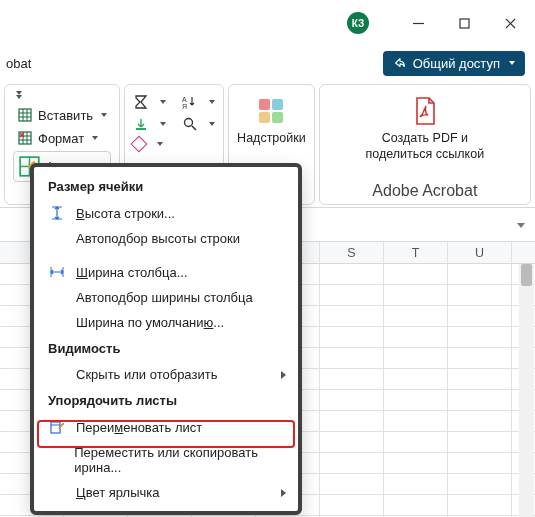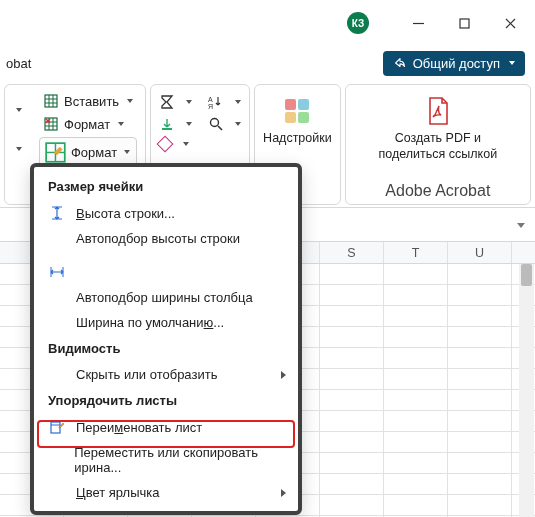--- a/index.html
+++ b/index.html
@@ -10,21 +10,21 @@
   .win-btn { width: 46px; height: 46px; display: flex; align-items: center; justify-content: center; color: #333; }
   .win-btn svg { width: 11px; height: 11px; }
 
   .toolbar-row { display: flex; align-items: center; padding: 0 6px; height: 34px; }
   .tab-label { font-size: 13px; color: #222; }
   .share-btn { margin-left: auto; background: #0c4a6e; color: #fff; border-radius: 4px; padding: 5px 10px; font-size: 13px; display: flex; align-items: center; gap: 6px; margin-right: 4px; }
   .share-btn svg { width: 14px; height: 14px; }
 
   .ribbon { display: flex; padding: 4px 4px 2px 4px; gap: 4px; border-bottom: 1px solid #d8d8d8; }
   .group { border: 1px solid #d8d8d8; border-radius: 6px; padding: 6px 8px 4px 8px; display: flex; flex-direction: column; }
-  .group-top { display: flex; gap: 16px; }
+  .group-top { display: flex; gap: 6px; flex-direction: column; }
   .group-label { text-align: center; font-size: 16px; color: #444; padding-top: 4px; margin-top: 16px; }
 
   .cells-group .col { display: flex; flex-direction: column; gap: 3px; }
   .cell-btn { display: flex; align-items: center; gap: 5px; font-size: 13px; padding: 2px 4px; border-radius: 3px; }
   .cell-btn svg { width: 16px; height: 16px; }
   .format-btn { border: 1px solid #cfcfcf; border-radius: 4px; padding: 3px 6px 3px 4px; display: flex; align-items: center; gap: 4px; background: #fcfcfc; }
 
   .edit-group .erow { display: flex; gap: 8px; align-items: center; padding: 3px 0; }
   .edit-group svg { width: 16px; height: 16px; }
   .diamond { transform: rotate(45deg); width: 12px; height: 12px; border: 1.5px solid #c12f7e; }
@@ -364,20 +364,21 @@
   <div style="height:8px;"></div>
 
   <div class="cm-item">
     <span class="cm-icon">
         <svg viewBox="0 0 16 16">
           <path d="M2 8h12m-12 0l2-2m-2 2l2 2m10-2l-2-2m2 2l-2 2" stroke="#2a6bd6" fill="none" stroke-width="1.2"></path>
           <line x1="2" y1="3" x2="2" y2="13" stroke="#2a6bd6"></line>
           <line x1="14" y1="3" x2="14" y2="13" stroke="#2a6bd6"></line>
         </svg>
       </span>
+    <span class="cm-text"><u>Ш</u><span>ирина столбца...</span></span>
   </div>
 
   <div class="cm-item">
     <span class="cm-icon"></span>
     <span class="cm-text">Автоподбор ширины столбца</span>
   </div>
 
   <div class="cm-item">
     <span class="cm-icon"></span>
     <span class="cm-text"><span>Ширина по умолчани</span><u>ю</u><span>...</span></span>

